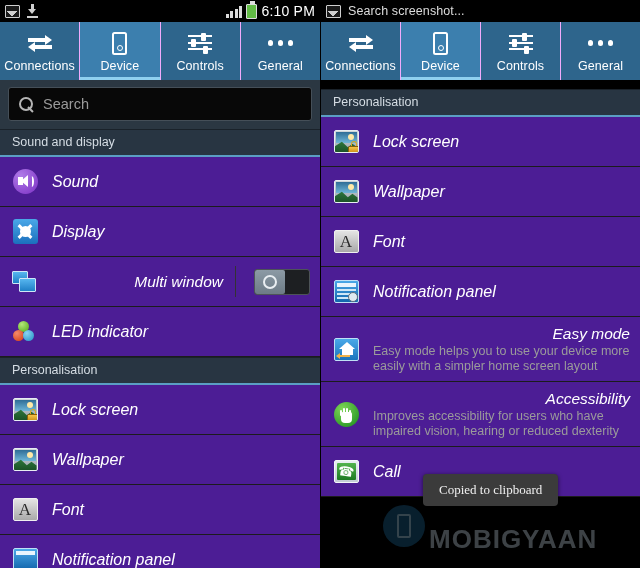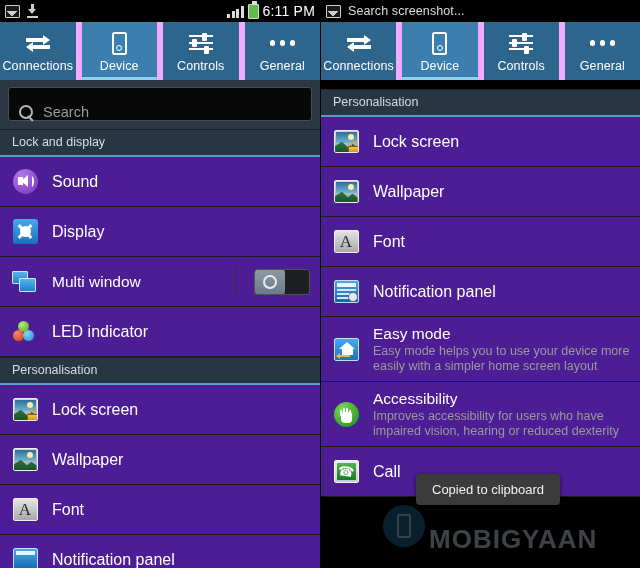--- a/index.html
+++ b/index.html
@@ -41,21 +41,21 @@
   .ic-signal i:nth-child(1){height:4px;} .ic-signal i:nth-child(2){height:6.5px;}
   .ic-signal i:nth-child(3){height:9px;} .ic-signal i:nth-child(4){height:12px;}
   .ic-battery { width:11px; height:15px; border:1.5px solid #dcdcdc; border-radius:1px; position:relative; background:#62bb46; }
   .ic-battery:before { content:""; position:absolute; top:-3.5px; left:3px; width:5px; height:2.5px; background:#dcdcdc; }
 
   
   .tabbar { height:58px; display:flex; background:#2e658c; position:relative; z-index:5; }
   .tab {
     flex:1; display:flex; flex-direction:column; align-items:center; justify-content:flex-start;
     padding-top:8px; position:relative; color:#eaf2f8; font-size:12.5px;
-    border-right:6px solid #f0abfc;
+    border-right:1px solid #f0abfc;
   }
   .tab:last-child { border-right:none; }
   .tab.active { background:#3c7fae; }
   .tab.active:after { content:""; position:absolute; left:0; right:0; bottom:0; height:3px; background:#8fd0ef; }
   .tab-icon { height:26px; display:flex; align-items:center; justify-content:center; margin-bottom:3px; }
   .tab-label { font-size:12.5px; color:#ffffff; letter-spacing:.1px; white-space:nowrap; }
 
   .ic-connections { position:relative; width:24px; height:18px; }
   .ic-connections .a, .ic-connections .b { position:absolute; height:3.5px; background:#fff; }
   .ic-connections .a { width:17px; left:0; top:4px; }
@@ -79,42 +79,42 @@
   .ic-controls .kn:nth-child(5){ left:3px; top:6px; }
   .ic-controls .kn:nth-child(6){ left:15px; top:12.5px; }
 
   .ic-general { display:flex; gap:4.5px; align-items:center; height:20px; }
   .ic-general span { width:5.5px; height:5.5px; border-radius:50%; background:#fff; display:block; }
 
   
   .searchwrap { background:#2b3742; padding:7px 8px 8px 8px; }
   .searchbox {
     height:34px; background:#080808; border:1px solid #454f58; border-radius:3px;
-    display:flex; align-items:flex-end; padding:0 10px; gap:9px;
+    display:flex; align-items:center; padding:0 10px; gap:9px;
   }
   .ic-search { width:15px; height:15px; position:relative; flex:0 0 auto; }
   .ic-search:before { content:""; position:absolute; left:0; top:0; width:10px;height:10px;
     border:2px solid #b6b6b6; border-radius:50%; }
   .ic-search:after { content:""; position:absolute; left:9px; top:9.5px; width:6.5px;height:2px;
     background:#b6b6b6; transform:rotate(45deg); transform-origin:left center; }
   .search-placeholder { color:#9a9a9a; font-size:14.5px; }
 
   
   .listarea { position:relative; background:#4c1d95; }
   .section-header {
     background:#283542; color:#d5dde4; font-size:12.5px;
     padding:5px 12px 6px 12px; border-bottom:2px solid #5b9ec4; border-top:1px solid #1a222a;
   }
   .row {
     display:flex; align-items:center; gap:12px; padding:0 10px;
     border-bottom:1px solid #1c1c1c; min-height:50px; position:relative;
   }
   .row .txtcol { flex:1 1 auto; padding:7px 0; min-width:0; }
-  .row-title { color:#ffffff; font-size:16px; line-height:19px; }
-  .row-title.sm { font-size:15.5px; }
+  .row-title { color:#ffffff; font-size:16px; line-height:19px;font-style:italic; }
+  .row-title.sm { font-size:15.5px;text-align:right; }
   .row-sub { color:#9b9b9b; font-size:12.5px; line-height:15px; margin-top:1px; }
   .row-icon { width:30px; height:30px; flex:0 0 30px; display:flex; align-items:center; justify-content:center; }
   .divider-v { width:1px; align-self:stretch; background:#333; margin:9px 6px 9px 0; }
 
   
   .toggle {
     width:56px; height:26px; flex:0 0 56px; border-radius:3px; position:relative;
     background:#1d1f22; border:1px solid #4d5358; display:flex; align-items:center;
   }
   .toggle .knob {
@@ -241,21 +241,21 @@
         </span>
       </div>
       <div class="sb-right">
         <span class="ic-signal">
             <i></i>
             <i></i>
             <i></i>
             <i></i>
           </span>
         <span class="ic-battery"></span>
-        <span class="sb-clock">6:11 PM</span>
+        <span class="sb-clock">6:10 PM</span>
       </div>
     </div>
 
     <div class="tabbar">
       <div class="tab">
         <span class="tab-icon">
           <span class="ic-connections">
               <i class="a"></i>
               <i class="t1"></i>
               <i class="b"></i>
@@ -297,21 +297,21 @@
 
     <div class="searchwrap">
       <div class="searchbox">
         <span class="ic-search"></span>
         <span class="search-placeholder">Search</span>
       </div>
     </div>
 
     <div class="listarea">
 
-      <div class="section-header">Lock and display</div>
+      <div class="section-header">Sound and display</div>
 
       <div class="row">
         <span class="row-icon">
           <span class="ico-sound">
               <i class="snd-wave"></i>
             </span>
         </span>
         <span class="txtcol"><span class="row-title">Sound</span></span>
       </div>
 
@@ -547,18 +547,18 @@
 
     </div>
 
     <div class="watermark" style="left:62px; top:496px;">
       <span class="wm-logo">
           <span class="ph"></span>
         </span>
       <span class="wm-text">MOBIGYAAN</span>
     </div>
 
-    <div class="toast" style="left:95px; top:474px;">
+    <div class="toast" style="left:102px; top:474px;font-family:Liberation Serif, serif;">
       <span>Copied to clipboard</span>
     </div>
 
   </div>
 </div>
 
 </body></html>

